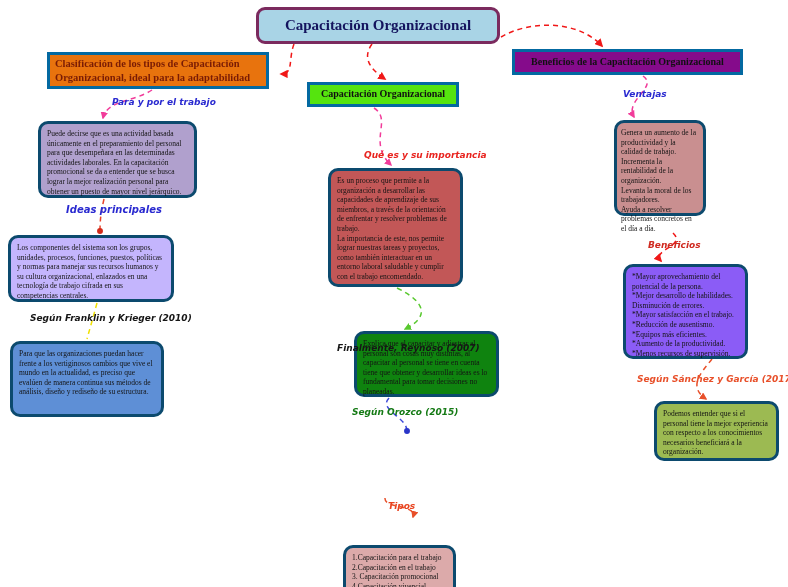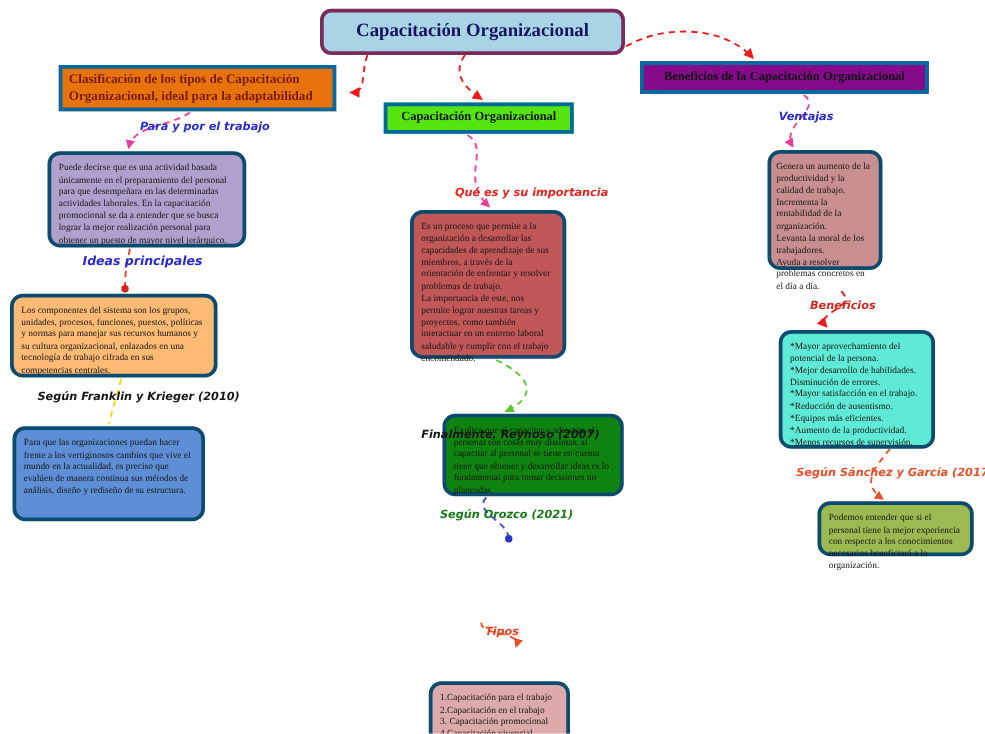--- a/index.html
+++ b/index.html
@@ -11,29 +11,29 @@
             border:3px solid #7b2a5e;border-radius:9px;color:#14145e;
             font-size:15px;font-weight:bold;display:flex;align-items:center;justify-content:center;}
   .heading{border:3px solid #0369a1;font-weight:bold;color:#111;
            display:flex;align-items:center;padding:1px 5px;font-size:10px;line-height:1.25;}
   #h-left{left:47px;top:52px;width:222px;height:37px;background:#e8730d;color:#7a1c05;font-size:10.5px;}
   #h-center{left:307px;top:82px;width:152px;height:25px;background:#55e40e;justify-content:center;}
   #h-right{left:512px;top:49px;width:231px;height:26px;background:#850b8b;justify-content:center;}
   .node{border:3px solid #0c4a6e;border-radius:10px;color:#141414;background:#ddd;
         font-size:7.5px;line-height:1.28;padding:5px 6px;white-space:pre-line;}
   #b-l1{left:38px;top:121px;width:159px;height:77px;background:#b0a0cd;}
-  #b-l2{left:8px;top:235px;width:166px;height:67px;background:#fdba74;}
+  #b-l2{left:8px;top:235px;width:166px;height:67px;background:#c4b5fd;}
   #b-l3{left:10px;top:341px;width:154px;height:76px;background:#5e8fd6;}
-  #b-c1{left:328px;top:168px;width:125px;height:119px;background:#c25757;}
+  #b-c1{left:328px;top:168px;width:135px;height:119px;background:#c25757;}
   #b-c2{left:328px;top:331px;width:145px;height:66px;background:#0f830f;margin-left:26px;}
   #b-c3{left:327px;top:434px;width:134px;height:63px;background:#fe8b05;}
   #b-c4{left:343px;top:545px;width:113px;height:74px;background:#dcaaaa;}
   #b-r1{left:614px;top:120px;width:92px;height:96px;background:#c98f90;padding:5px 4px;}
-  #b-r2{left:623px;top:264px;width:125px;height:95px;background:#5eead4;}
-  #b-r3{left:654px;top:401px;width:125px;height:44px;background:#9cba52;}
+  #b-r2{left:623px;top:264px;width:125px;height:95px;background:#8b5cf6;}
+  #b-r3{left:654px;top:401px;width:125px;height:60px;background:#9cba52;}
   .label{font-family:"DejaVu Sans",sans-serif;font-style:italic;font-weight:bold;
          font-size:9px;white-space:nowrap;z-index:3;}
   #lb-para{left:112px;top:97px;color:#2a2ad0;}
   #lb-ideas{left:66px;top:204px;color:#2a2ad0;font-size:10px;}
   #lb-franklin{left:30px;top:313px;color:#161616;}
   #lb-que{left:364px;top:124px;color:#e8241f;margin-top:26px;}
   #lb-reynoso{left:337px;top:303px;color:#161616;margin-top:40px;}
   #lb-orozco{left:352px;top:407px;color:#157a15;}
   #lb-tipos{left:388px;top:501px;color:#e8431f;}
   #lb-ventajas{left:623px;top:89px;color:#2a2ad0;}
@@ -94,21 +94,21 @@
   <span class="label" id="lb-ideas">Ideas principales</span>
   <div class="node" id="b-l2">Los componentes del sistema son los grupos, unidades, procesos, funciones, puestos, políticas y normas para manejar sus recursos humanos y su cultura organizacional, enlazados en una tecnología de trabajo cifrada en sus competencias centrales.</div>
   <span class="label" id="lb-franklin">Según Franklin y Krieger (2010)</span>
   <div class="node" id="b-l3">Para que las organizaciones puedan hacer frente a los vertiginosos cambios que vive el mundo en la actualidad, es preciso que evalúen de manera continua sus métodos de análisis, diseño y rediseño de su estructura.</div>
 
   <span class="label" id="lb-que">Qué es y su importancia</span>
   <div class="node" id="b-c1">Es un proceso que permite a la organización a desarrollar las capacidades de aprendizaje de sus miembros, a través de la orientación de enfrentar y resolver problemas de trabajo.
 La importancia de este, nos permite lograr nuestras tareas y proyectos, como también interactuar en un entorno laboral saludable y cumplir con el trabajo encomendado.</div>
   <span class="label" id="lb-reynoso">Finalmente, Reynoso (2007)</span>
   <div class="node" id="b-c2">Explica  que el capacitar y adiestrar al personal son cosas muy distintas, al capacitar al personal se tiene en cuenta tiene que  obtener y desarrollar  ideas es lo fundamental para tomar decisiones no planeadas.</div>
-  <span class="label" id="lb-orozco">Según Orozco (2021)</span>
+  <span class="label" id="lb-orozco">Según Orozco (2015)</span>
   <span class="label" id="lb-tipos">Tipos</span>
   <div class="node" id="b-c4">1.Capacitación para el trabajo
 2.Capacitación en el trabajo
 3. Capacitación promocional
 4.Capacitación vivencial</div>
 
   <span class="label" id="lb-ventajas">Ventajas</span>
   <div class="node" id="b-r1">Genera un aumento de la productividad y la calidad de trabajo.
 Incrementa la rentabilidad de la organización.
 Levanta la moral de los trabajadores.

